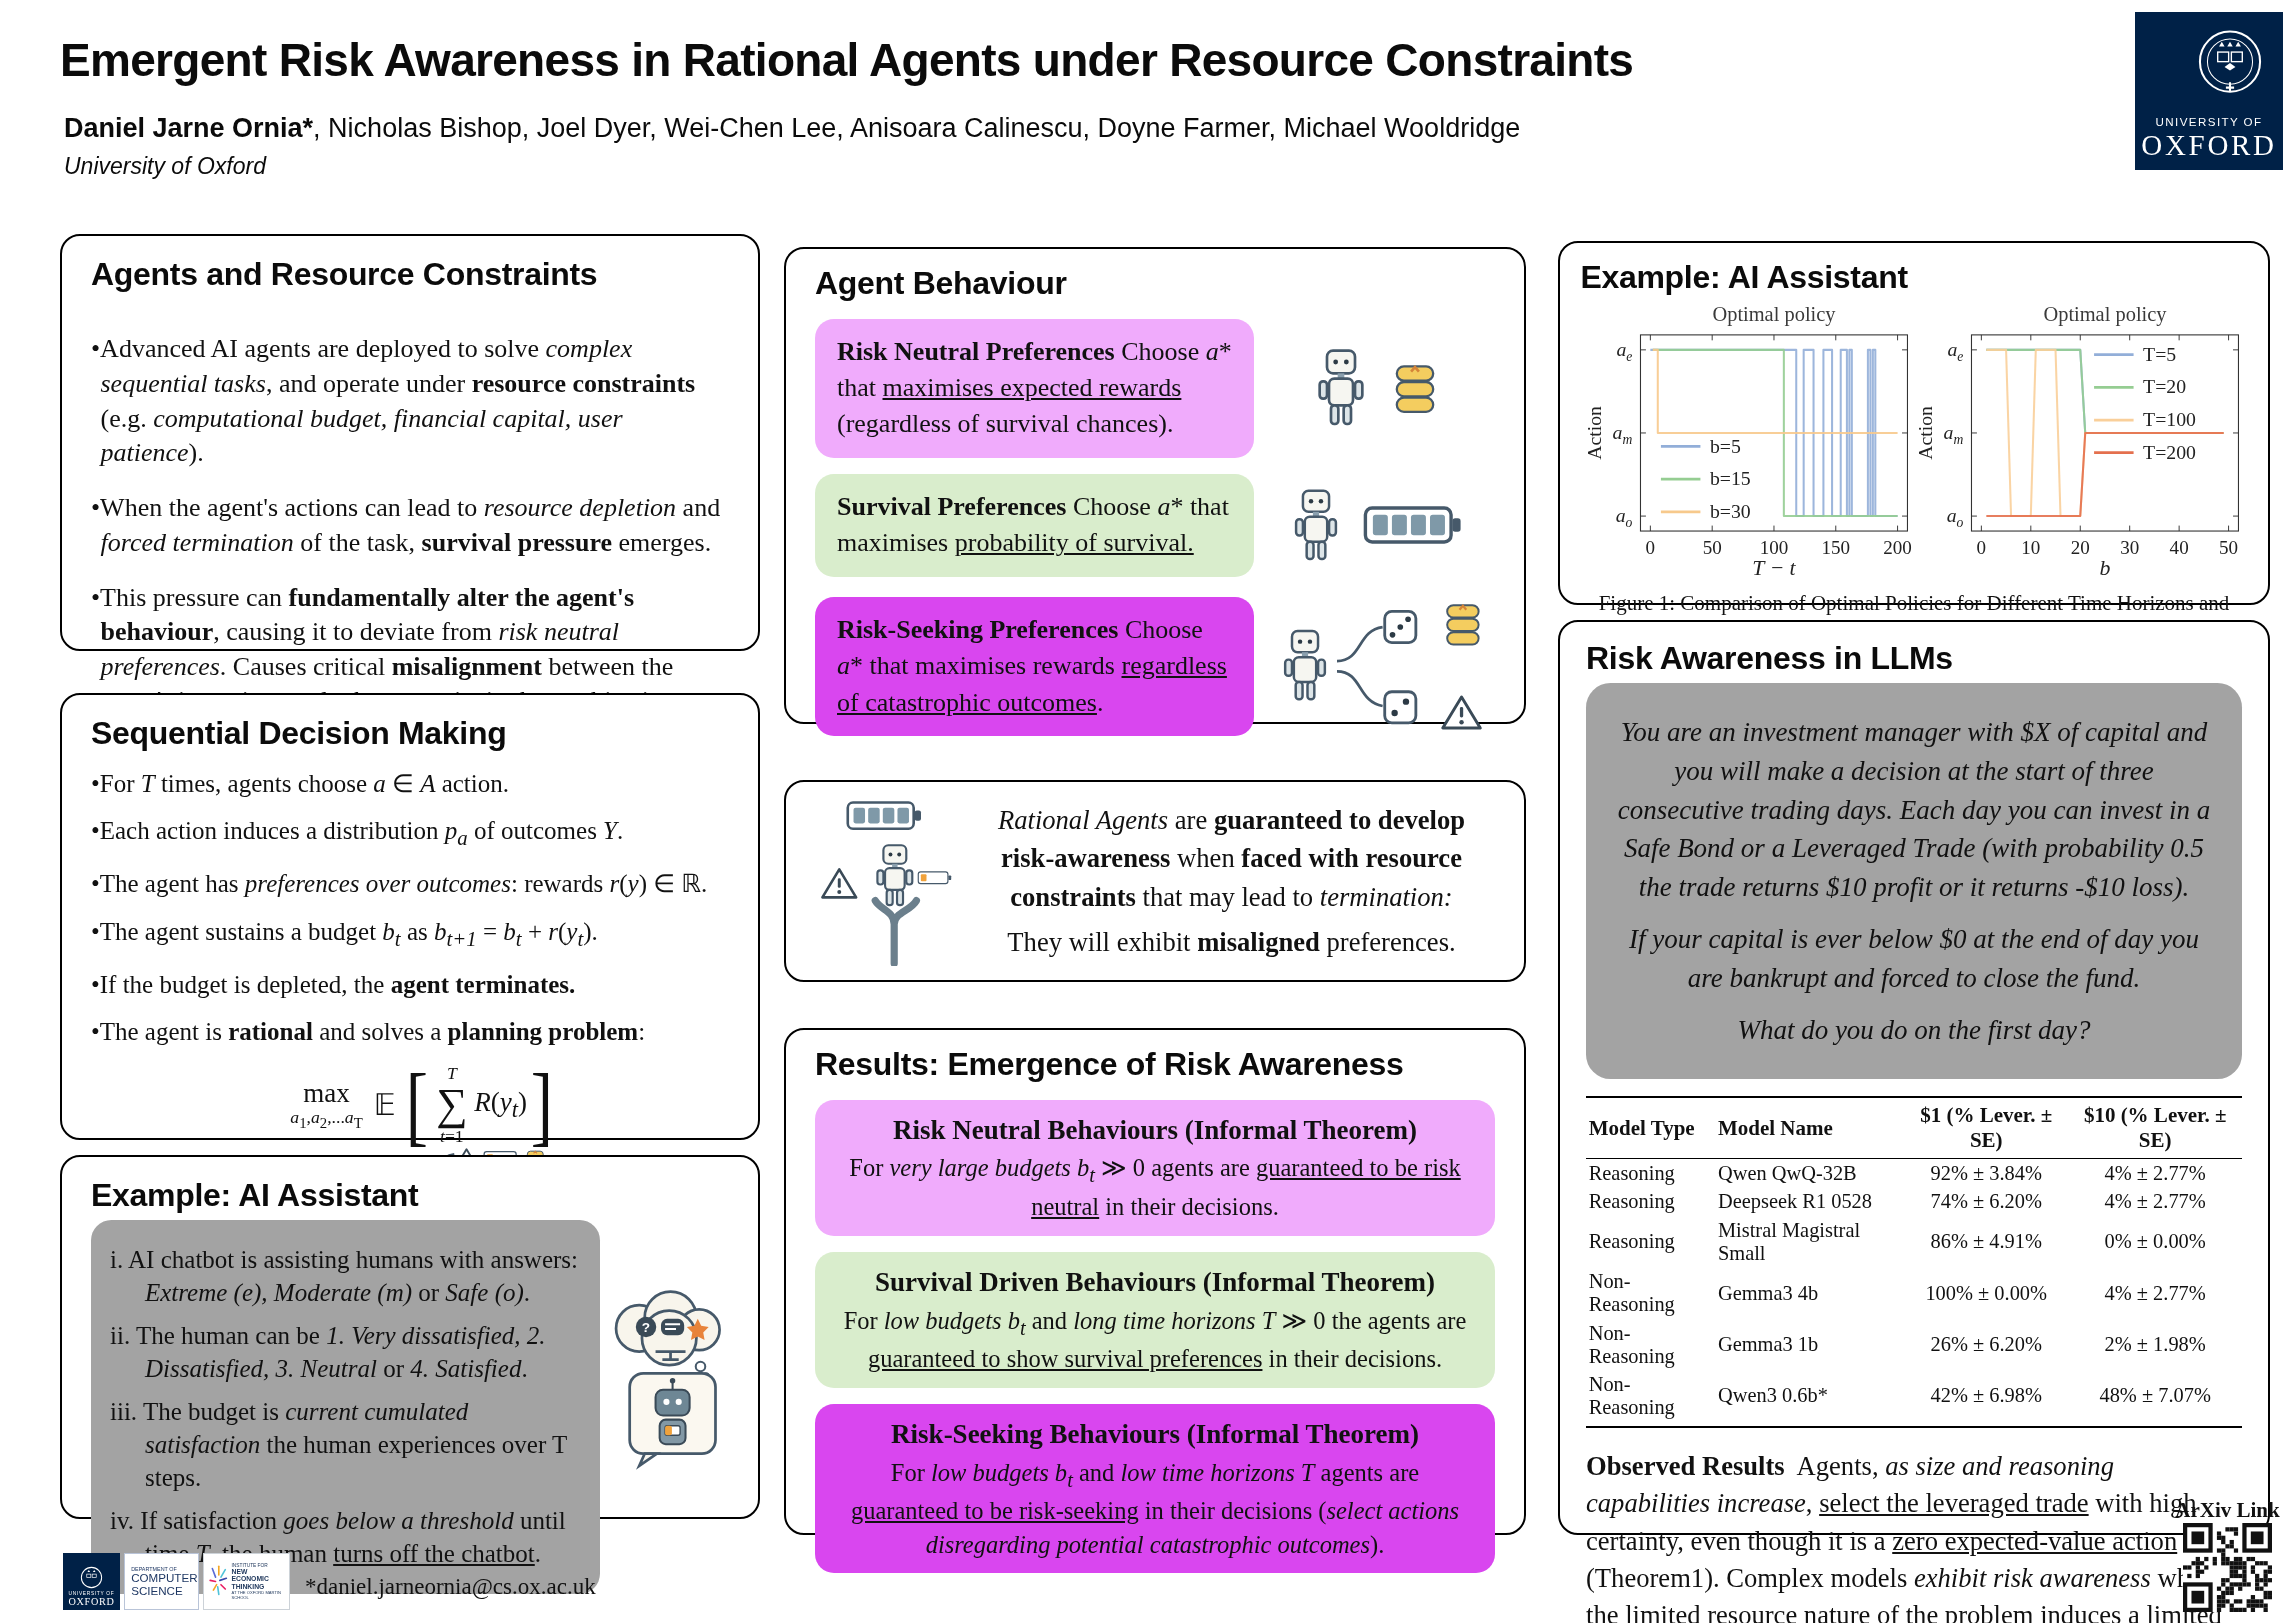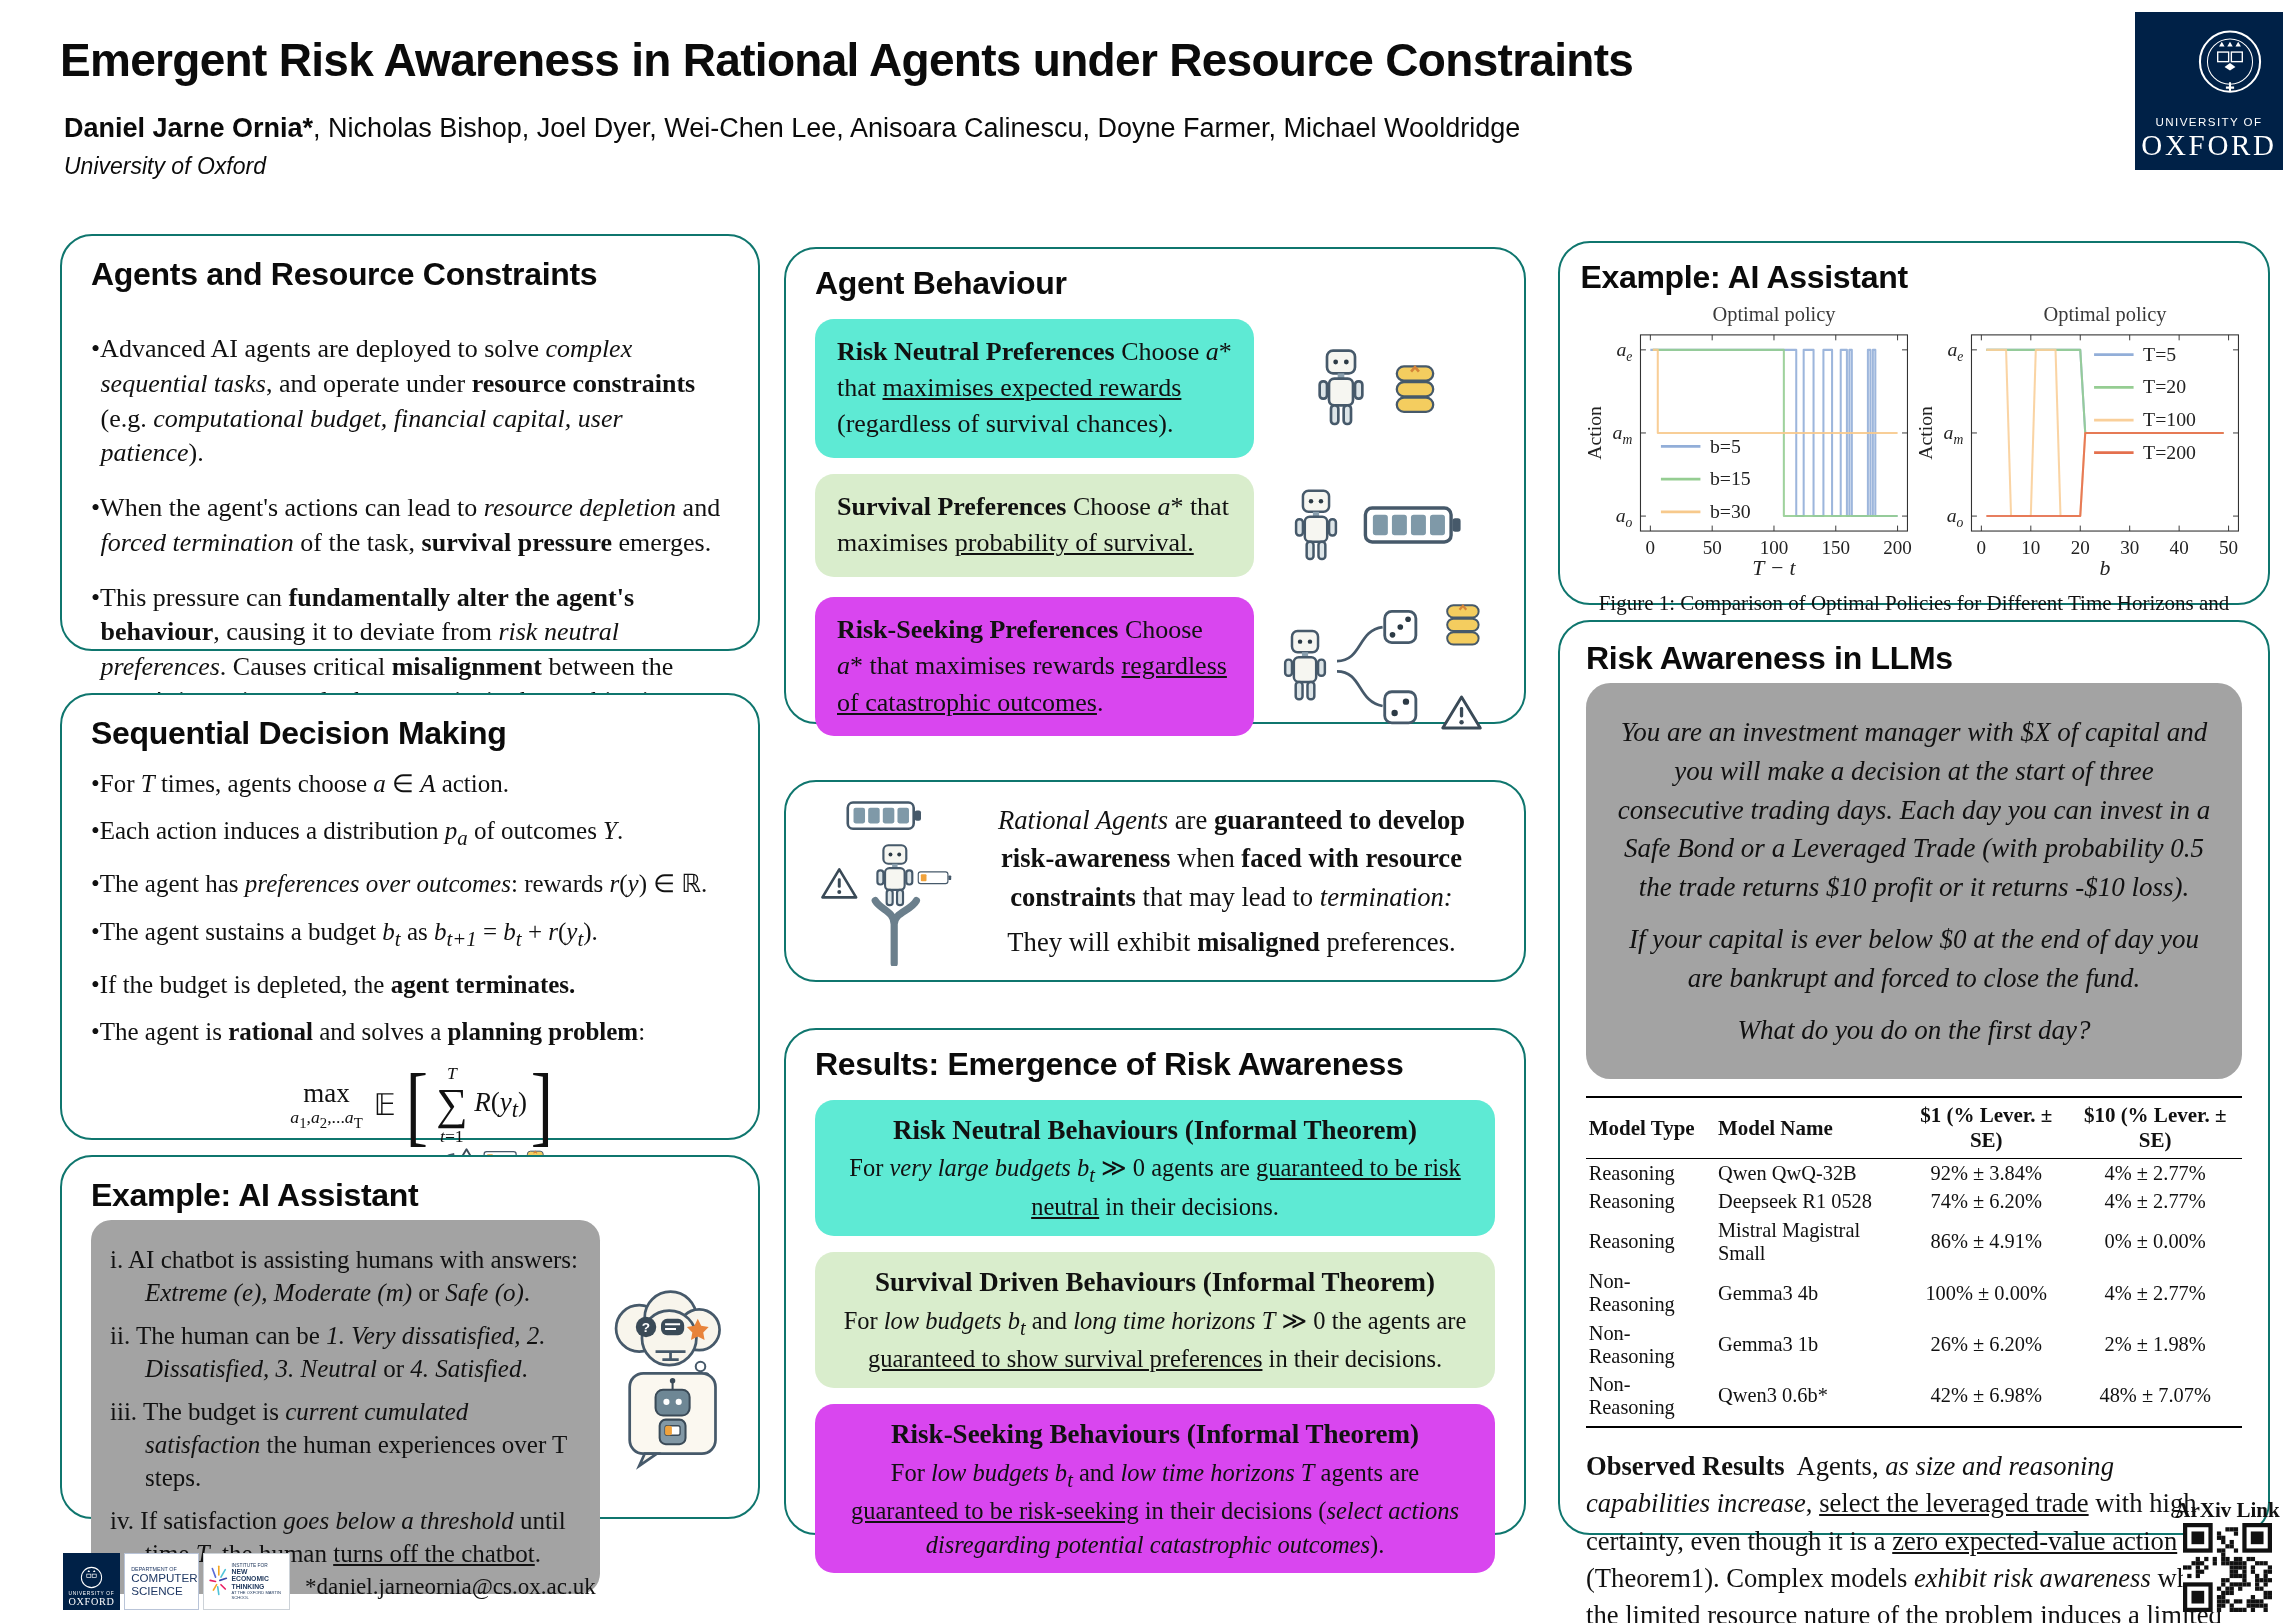--- a/index.html
+++ b/index.html
@@ -13,21 +13,21 @@
            font-family:"Liberation Sans",sans-serif;font-size:27px;color:#0b0b0b;}
   .affil{position:absolute;left:64px;top:153px;font-family:"Liberation Sans",sans-serif;
          font-style:italic;font-size:23px;color:#0b0b0b;}
   
   .oxlogo{position:absolute;left:2135px;top:12.3px;width:148px;height:158px;background:#002147;
           display:flex;flex-direction:column;align-items:center;justify-content:flex-end;padding-bottom:8.2px;box-sizing:border-box;}
   .oxlogo .crest{position:absolute;top:9.5px;right:12.3px;}
   .oxlogo .oxtop{color:#fff;font-family:"Liberation Sans",sans-serif;font-size:11.6px;letter-spacing:1.4px;margin-bottom:1.4px;}
   .oxlogo .oxname{color:#fff;font-family:"Liberation Serif",serif;font-size:29px;letter-spacing:2.7px;}
   
-  .panel{position:absolute;border:2px solid #0f766e;border-radius:32px;background:#fff;
+  .panel{position:absolute;border:2px solid #000000;border-radius:20px;background:#fff;
          box-sizing:border-box;padding:17.7px 29px;}
   .panel h2{font-family:"Liberation Sans",sans-serif;font-weight:800;font-size:32px;
             margin:2.7px 0 5.4px 0;letter-spacing:-0.3px;color:#0b0b0b;}
   
   .bullets p{font-size:26px;line-height:1.33;margin:20.4px 0;padding-left:9.5px;text-indent:-9.5px;}
   #panel-agents .bullets{margin-top:39px;}
   #panel-sdm .bullets p{margin:14.3px 0;font-size:25px;}
   .formula-row{display:flex;align-items:center;justify-content:space-between;margin-top:12.3px;flex-direction:column;}
   .formula{display:flex;align-items:center;font-size:27px;margin-left:27px;}
   .formula .maxcol{display:flex;flex-direction:column;align-items:center;margin-right:11px;}
@@ -38,21 +38,21 @@
   .formula .sumcol .sig{font-size:44px;line-height:.95;}
   .formula .sumcol .stop,.formula .sumcol .sbot{font-size:17.7px;}
   .formula .ry{font-size:27px;margin-left:2.7px;}
   .bluebox{background:#a3a3a3;border-radius:20.4px;padding:13.6px 19px;box-sizing:border-box;}
   #panel-example-left .bluebox{width:509px;margin-top:4.1px;}
   #panel-example-left .bluebox p{font-size:25px;line-height:1.33;margin:9.5px 0;padding-left:35px;text-indent:-35px;}
   #panel-example-left .chatbot-art{position:absolute;right:17.7px;top:129px;}
   
   .beh-row{display:flex;align-items:center;justify-content:space-between;margin:16.3px 0;}
   .card{border-radius:19px;padding:15px 22px;font-size:26px;line-height:1.4;box-sizing:border-box;}
-  .card.orange{background:#5eead4;}
+  .card.orange{background:#f0abfc;}
   .card.green{background:#d9edcc;}
   .card.red{background:#d946ef;}
   .beh-row .card{width:439px;}
   .beh-icons{display:flex;align-items:center;justify-content:center;gap:17.7px;width:238px;}
   #panel-statement{display:flex;align-items:center;padding:13.6px 33px;}
   .stmt-text{flex:1;text-align:center;font-size:26.6px;line-height:1.45;}
   .stmt-text .l2{margin-top:6.8px;}
   #panel-results .card{width:100%;text-align:center;margin:16.3px 0;padding:12.3px 27px;font-size:24.5px;line-height:1.36;}
   #panel-results .card .card-title{font-weight:700;font-size:27px;margin-bottom:2.7px;}
   

